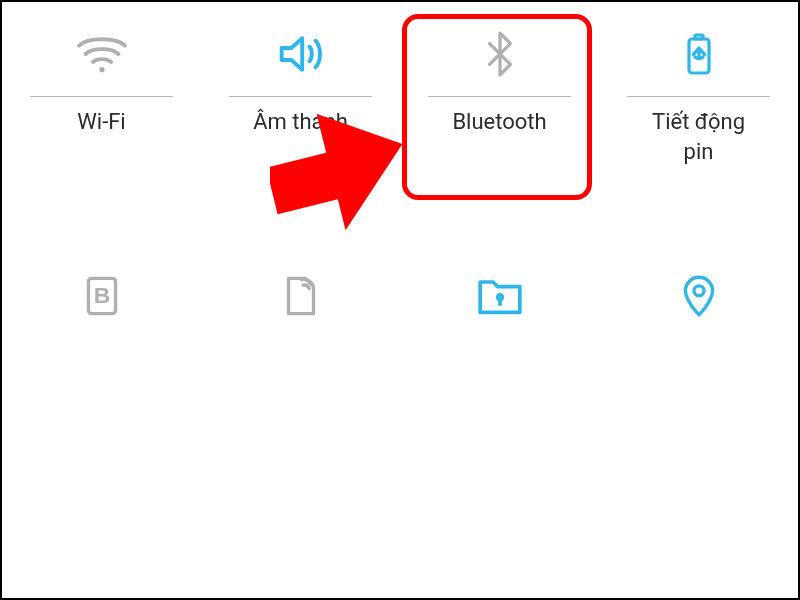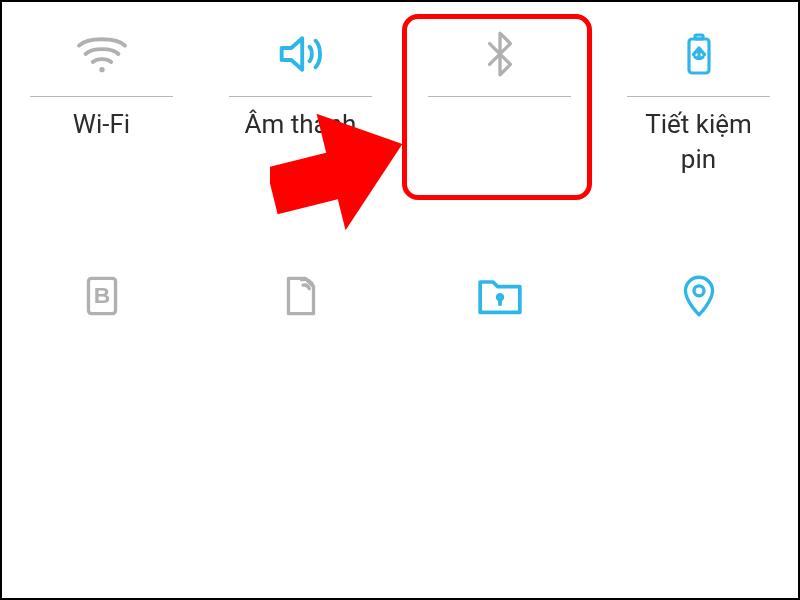--- a/index.html
+++ b/index.html
@@ -34,21 +34,21 @@
     justify-content: center;
     width: 100%;
   }
   .divider {
     width: 78%;
     height: 1px;
     background: #b8b8b8;
     margin: 8px 0 10px 0;
   }
   .label {
-    font-size: 26px;
+    font-size: 22px;
     color: #2c2c2c;
     text-align: center;
     line-height: 1.35;
     font-weight: 400;
     white-space: pre-line;
   }
   .row3 .icon-wrap { height: 90px; align-items: center; }
   .row3 { padding-top: 50px; }
   .highlight-box {
     position: absolute;
@@ -95,34 +95,35 @@
   </div>
 
 
   <div class="tile">
     <div class="icon-wrap">
       <svg width="50" height="58" viewBox="0 0 24 24" fill="none" stroke="#b0b0b0" stroke-width="1.6" stroke-linecap="round" stroke-linejoin="round">
         <path d="M7 7 L17 17 L12 22 L12 2 L17 7 L7 17"></path>
       </svg>
     </div>
     <div class="divider"></div>
+    <div class="label">Bluetooth</div>
   </div>
 
 
 
   <div class="tile">
     <div class="icon-wrap">
       <svg width="48" height="58" viewBox="0 0 24 24" fill="none" stroke="#2fb6e8" stroke-width="1.6" stroke-linecap="round" stroke-linejoin="round">
         <rect x="7" y="4.5" width="10" height="17" rx="1.5"></rect>
         <rect x="10" y="2.5" width="4" height="2" rx="0.6"></rect>
         <path d="M9.2 12.3 L12 9 L14.8 12.3 M12 9 L12 13.5 M10 13.5 A3 3 0 0 0 14 13.5"></path>
       </svg>
     </div>
     <div class="divider"></div>
-    <div class="label">Tiết kiệm
+    <div class="label">Tiết động
 pin</div>
   </div>
 
 
   <div class="tile row3">
     <div class="icon-wrap">
       <svg width="50" height="58" viewBox="0 0 24 24" fill="none" stroke="#b0b0b0" stroke-width="1.6" stroke-linecap="round" stroke-linejoin="round">
         <rect x="5.5" y="3.5" width="13" height="17" rx="1.5"></rect>
         <text x="12" y="15.5" font-size="11" text-anchor="middle" fill="#b0b0b0" stroke="none" font-family="Arial" font-weight="bold">B</text>
       </svg>

